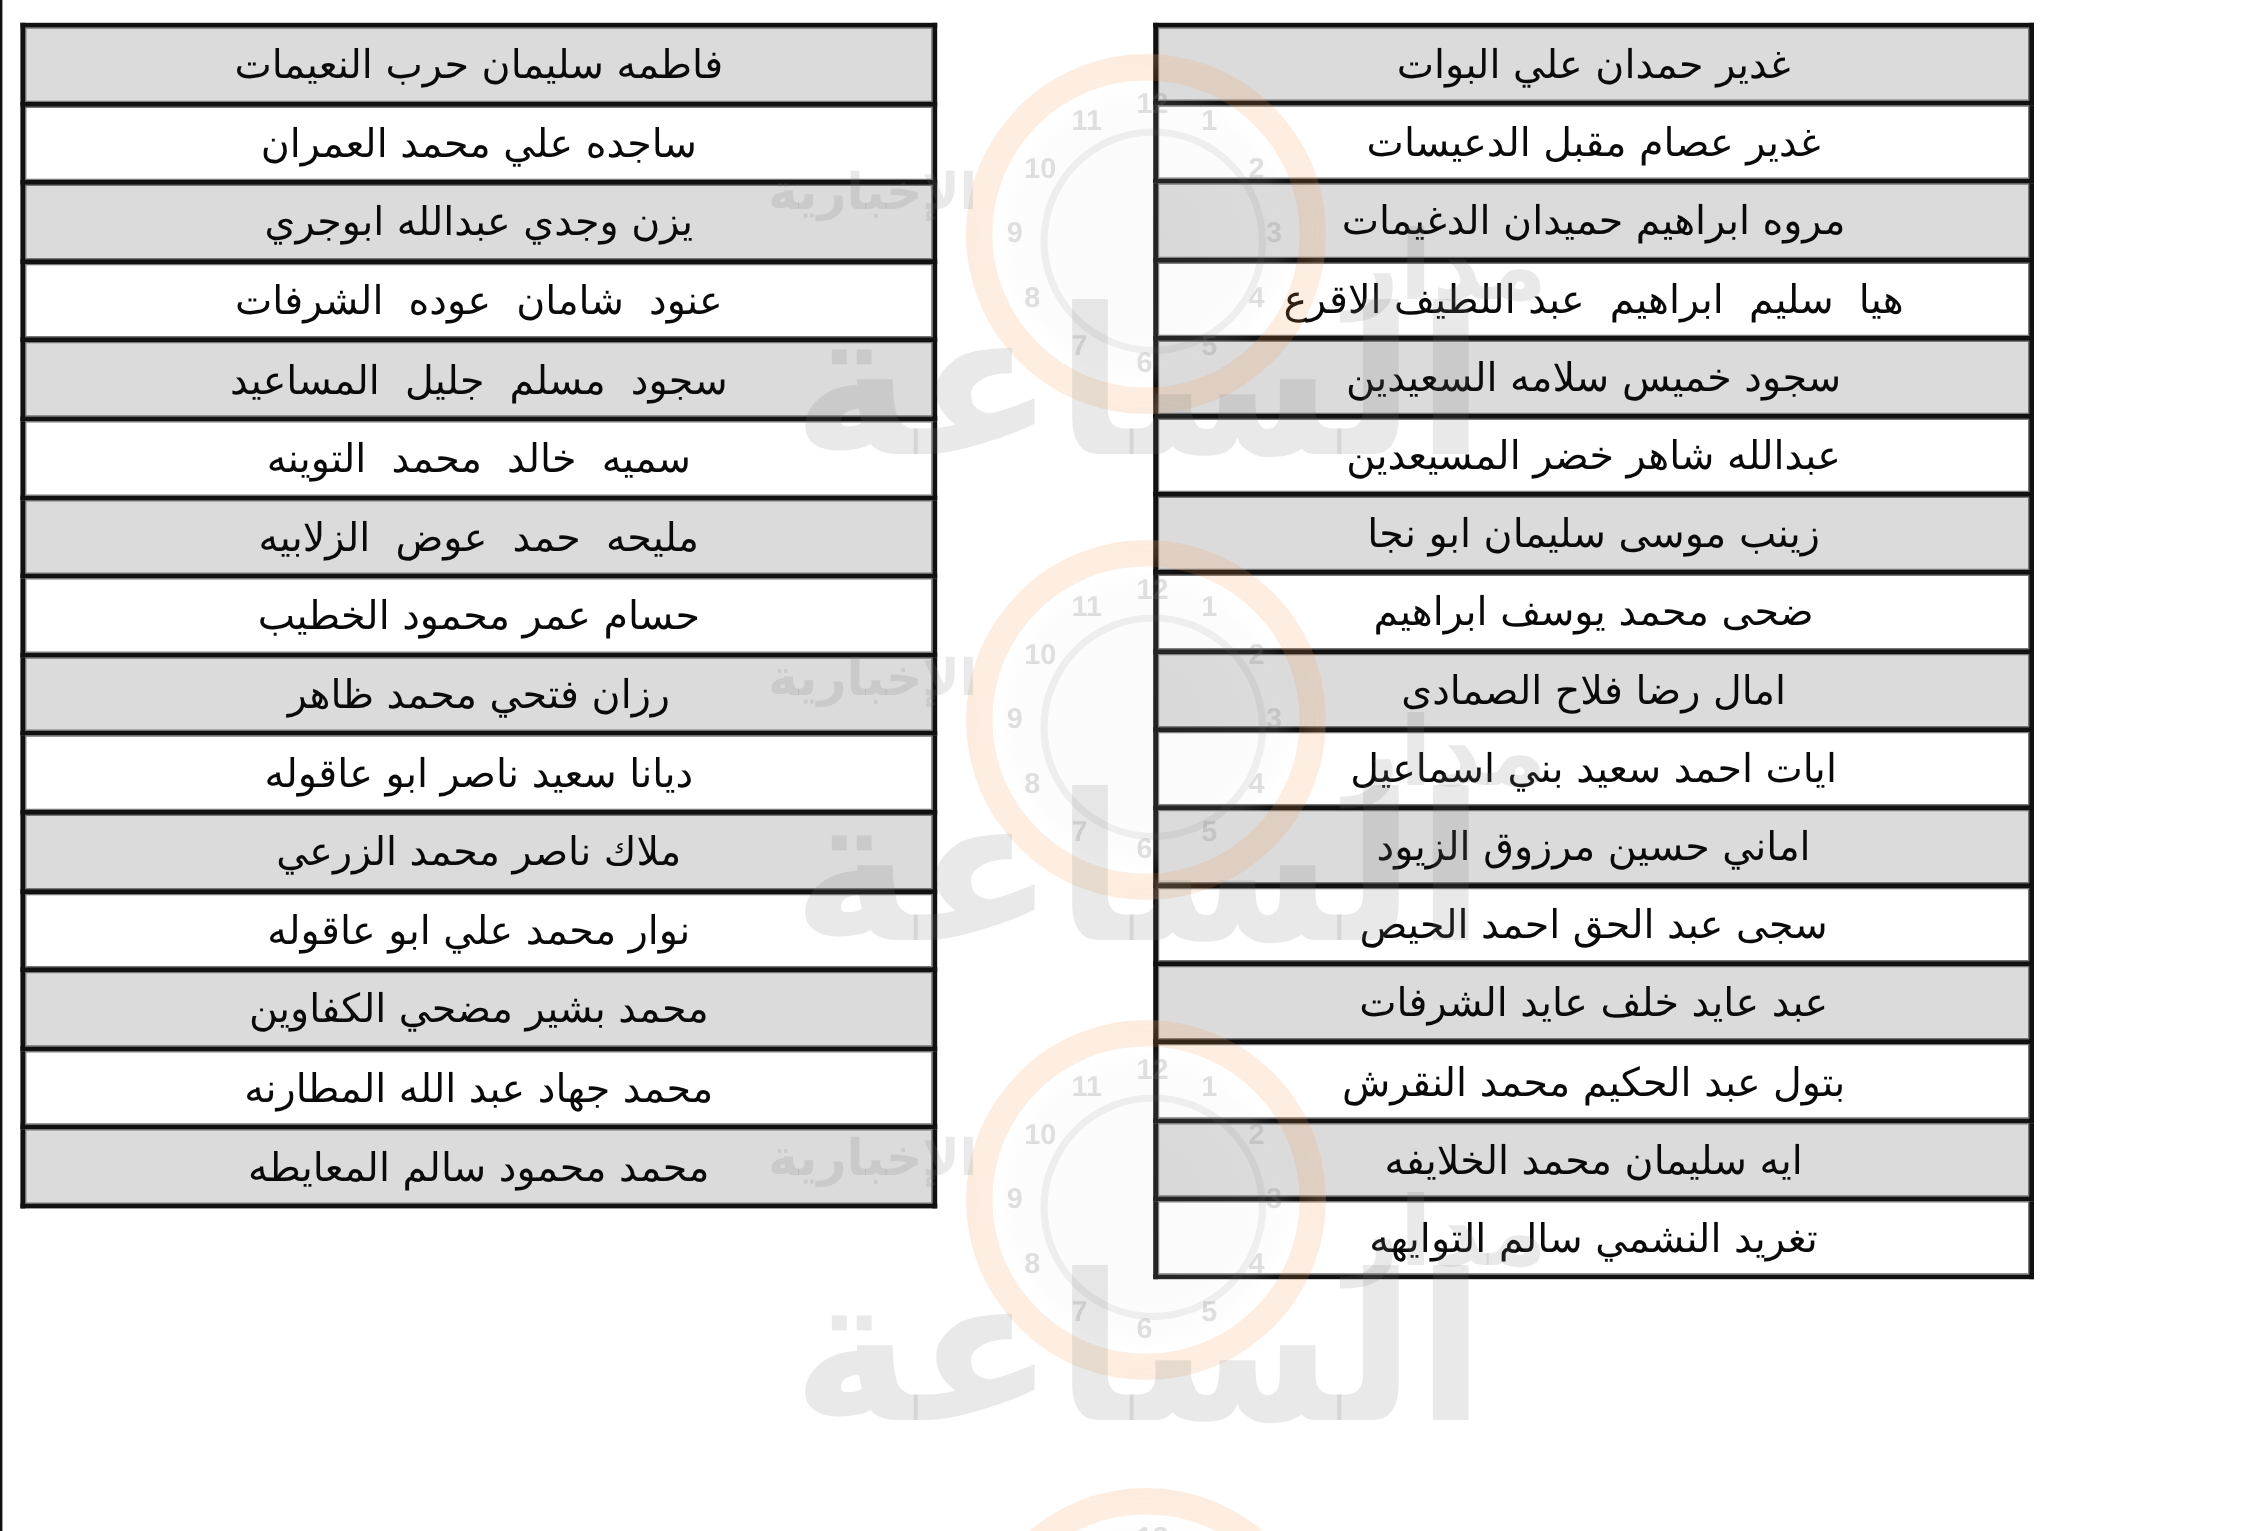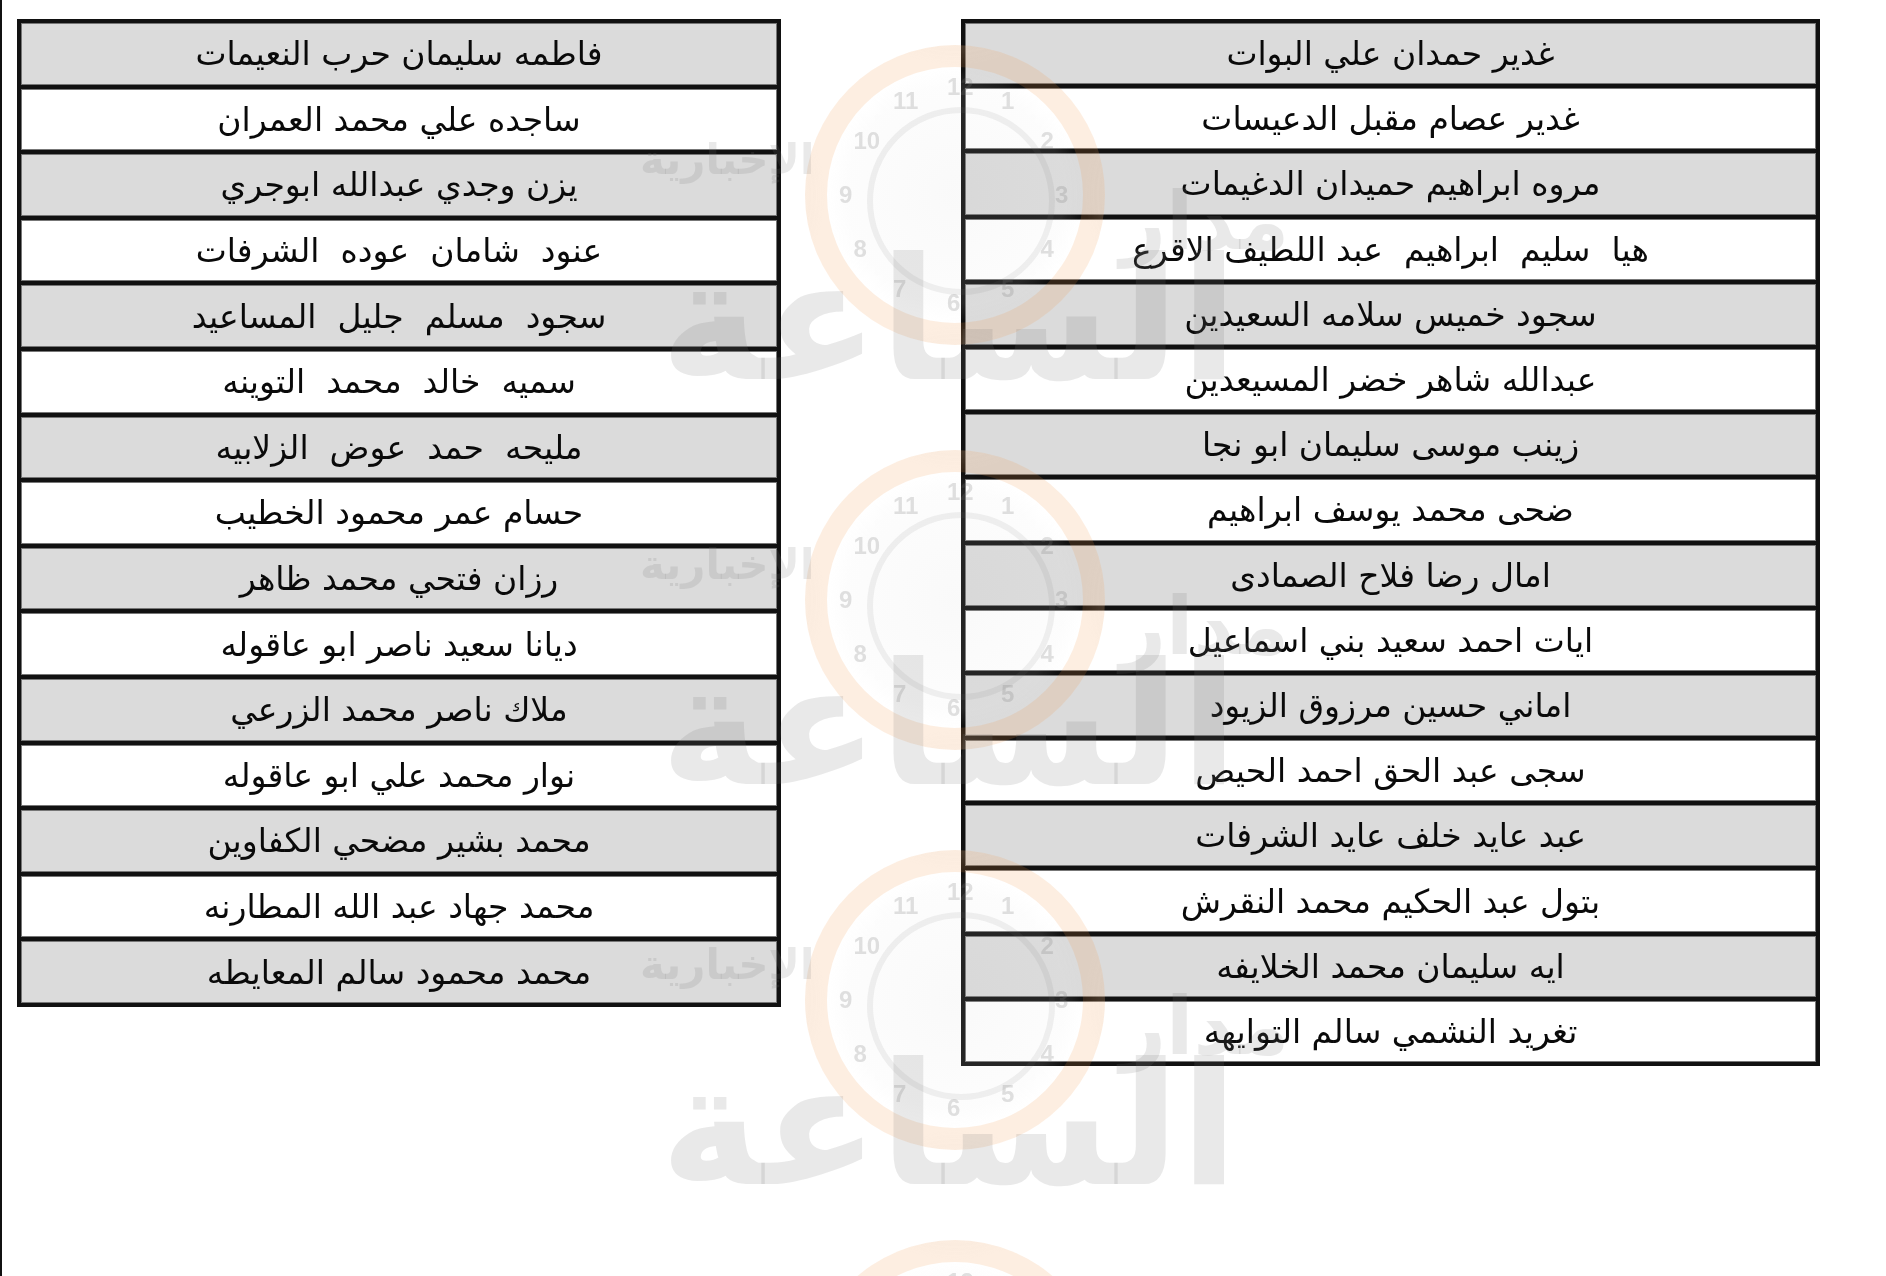--- a/index.html
+++ b/index.html
@@ -42,21 +42,21 @@
     height: 61px; padding: 0;
     text-align: center; vertical-align: middle;
     font-family: "DejaVu Sans", sans-serif;
     font-size: 33px; color: #0a0a0a;
     white-space: pre;
     line-height: 1;
   }
   table.names tr:nth-child(odd) td { background: rgba(214,214,214,0.88); }
   table.names tr:nth-child(even) td { background: rgba(255,255,255,0.86); }
   #left-table { left: 17px; top: 19px; width: 764px; }
-  #right-table { left: 961px; top: 19px; width: 859px; }
+  #right-table { left: 961px; top: 19px; width: 734px; }
   #left-table td { height: 61.6px; }
   #right-table td { height: 61.2px; }
 </style>
 </head>
 <body>
 
 <div class="edge-line"></div>
 
 <table class="names" id="left-table">
   <tbody id="left-body">

